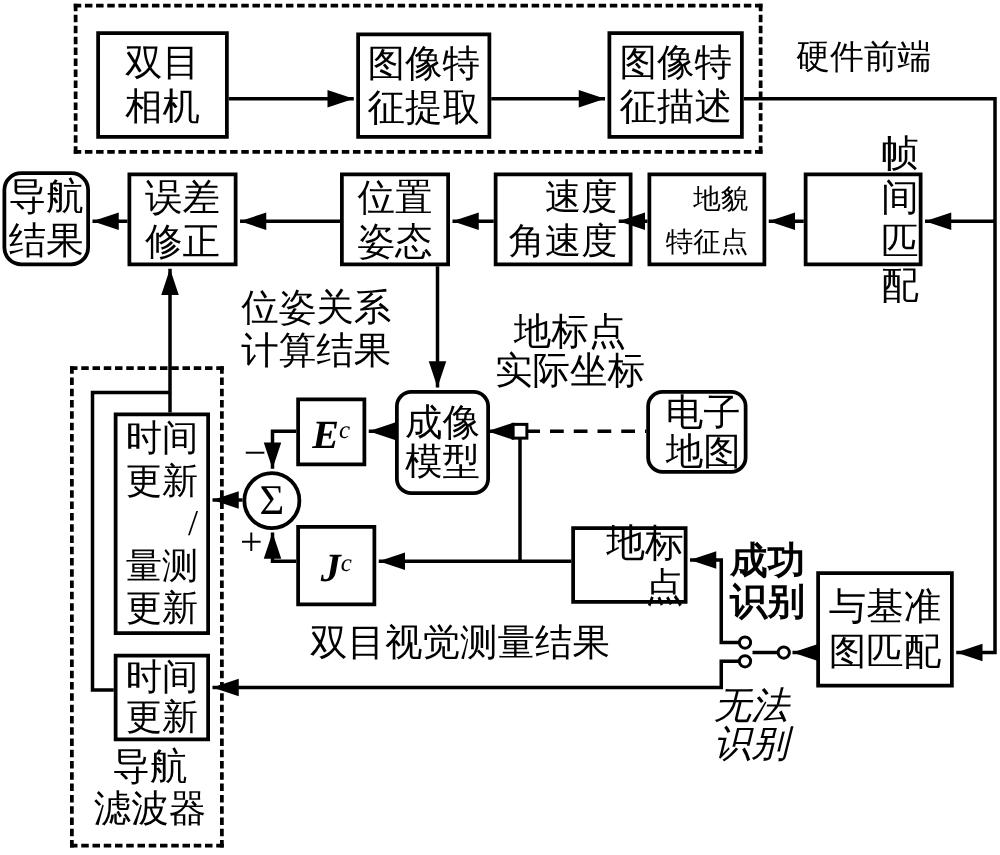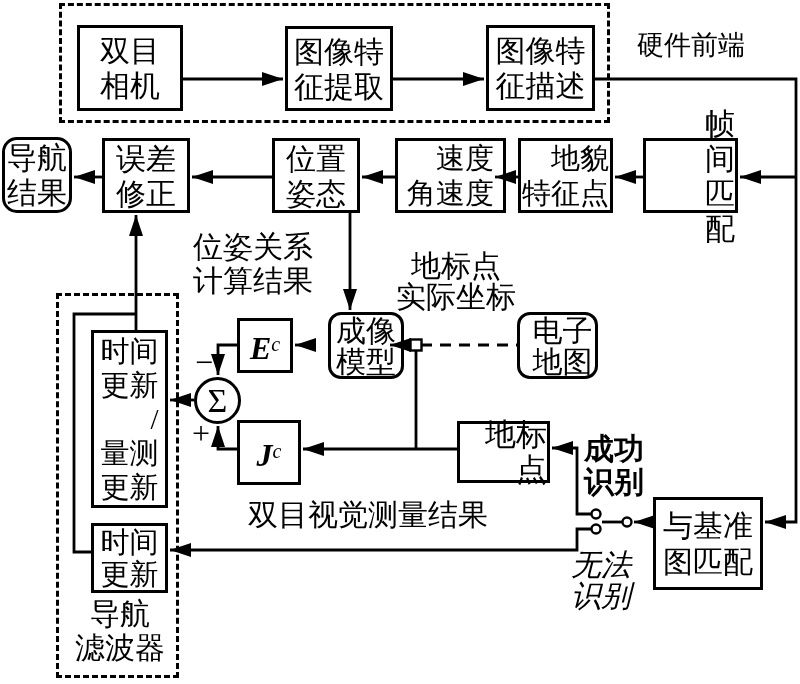--- a/index.html
+++ b/index.html
@@ -44,31 +44,31 @@
   <div class="lbl" style="left:628px;top:28px;width:126px;font-size:27px;">硬件前端</div>
 
   <div class="node rounded" style="left:2px;top:137px;width:70px;height:76px;">导航
 结果</div>
   <div class="node" style="left:102px;top:138px;width:88px;height:75px;">误差
 修正</div>
   <div class="node" style="left:272px;top:138px;width:88px;height:75px;">位置
 姿态</div>
   <div class="node" style="left:395px;top:138px;width:111px;height:75px;font-size:29px;">速度
 角速度</div>
-  <div class="node" style="left:518px;top:138px;width:95px;height:75px;font-size:29px;">地貌
+  <div class="node" style="left:518px;top:138px;width:95px;height:75px;font-size:22px;">地貌
 特征点</div>
   <div class="node" style="left:643px;top:138px;width:95px;height:75px;padding-left:43px;">帧间
 匹配</div>
 
   <div class="lbl" style="left:192px;top:230px;width:122px;">位姿关系
 计算结果</div>
   <div class="lbl" style="left:396px;top:250px;width:120px;line-height:31px;">地标点
 实际坐标</div>
 
-  <div class="node rounded" style="left:328px;top:312px;width:76px;height:67px;line-height:31px;border-radius:13px;">成像
+  <div class="node rounded" style="left:316px;top:312px;width:76px;height:84px;line-height:31px;border-radius:13px;">成像
 模型</div>
   <div class="node rounded" style="left:517px;top:312px;width:81px;height:67px;line-height:31px;border-radius:13px;padding-left:10px;">电子
 地图</div>
 
   <div class="node mathbox" style="left:237px;top:420px;width:64px;height:65px;">
     <span><b>J</b><sup>c</sup></span>
   </div>
   <div class="node mathbox" style="left:237px;top:318px;width:56px;height:55px;">
     <span><b>E</b><sup>c</sup></span>
   </div>
@@ -81,21 +81,21 @@
 更新
 /
 量测
 更新</div>
   <div class="node" style="left:91px;top:523px;width:77px;height:70px;font-size:29px;line-height:32px;">时间
 更新</div>
   <div class="lbl" style="left:66px;top:597px;width:108px;">导航
 滤波器</div>
 
   <div class="node" style="left:457px;top:421px;width:93px;height:62px;font-size:31px;">地标点</div>
-  <div class="node" style="left:653px;top:457px;width:110px;height:93px;line-height:36px;margin-top:40px;">与基准
+  <div class="node" style="left:653px;top:457px;width:110px;height:93px;line-height:36px;">与基准
 图匹配</div>
 
   <div class="lbl" style="left:245px;top:498px;width:246px;white-space:nowrap;">双目视觉测量结果</div>
   <div class="lbl" style="left:581px;top:432px;width:66px;line-height:33px;font-weight:bold;">成功
 识别</div>
   <div class="lbl" style="left:568px;top:549px;width:66px;line-height:31px;font-style:italic;">无法
 识别</div>
 
   <svg class="overlay" width="800" height="684" viewBox="0 0 800 684">
     <defs>

